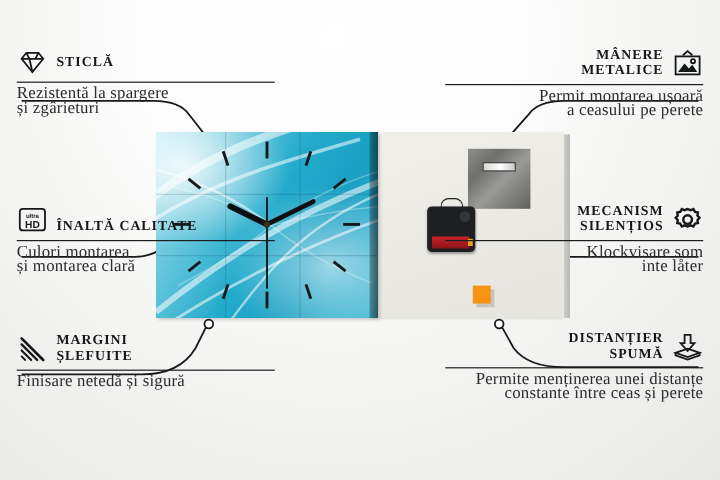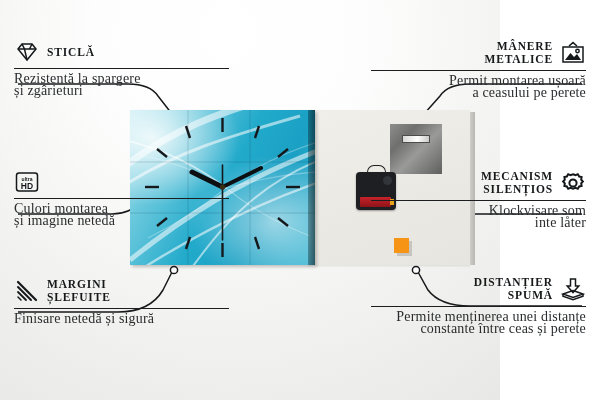--- a/index.html
+++ b/index.html
@@ -2,21 +2,21 @@
 <html><head>
 <meta charset="utf-8">
 <style>
   html,body{margin:0;padding:0;}
   body{
     width:600px;height:400px;overflow:hidden;
     font-family:"Liberation Serif",serif;
     background:#ffffff;
   }
   #sheet{
-    position:relative;width:500px;height:400px;
+    position:relative;width:600px;height:400px;
     background:
       radial-gradient(circle at 46% 8%, #ffffff 0%, #fdfdfd 30%, #f3f3f1 62%, #e8e8e6 100%);
   }
   
   .feature{position:absolute;width:215px;}
   .feature .head{display:flex;align-items:center;gap:7px;}
   .feature.right .head{justify-content:flex-end;}
   .feature .title{
     font-size:11.5px;line-height:13px;font-weight:700;
     letter-spacing:.85px;color:#16181a;text-transform:uppercase;
@@ -217,26 +217,27 @@
     <div class="head">
       <span class="ico">
         <svg viewBox="0 0 26 24">
           <rect x="2.5" y="3" width="21" height="18" rx="2.5" fill="none" stroke="#15181a" stroke-width="1.5"></rect>
           <text x="13" y="11" font-family="Liberation Sans, sans-serif" font-size="5" font-weight="700" text-anchor="middle" fill="#15181a">ultra</text>
           <text x="13" y="18.6" font-family="Liberation Sans, sans-serif" font-size="8.5" font-weight="700" text-anchor="middle" fill="#15181a">HD</text>
         </svg>
       </span>
       <span class="title">
         <br>
+        <span>ÎNALTĂ CALITATE</span>
       </span>
     </div>
     <div class="rule"></div>
     <div class="desc">
       <span>Culori montarea</span><br>
-      <span>și imagine netedă</span>
+      <span>și montarea clară</span>
     </div>
   </div>
 
   <div class="feature left" id="f-edges">
     <div class="head">
       <span class="ico">
         <svg viewBox="0 0 26 24">
             <g stroke="#15181a" stroke-linecap="round">
           <line x1="4" y1="3" x2="22" y2="21" stroke-width="2.2"></line>
           <line x1="4" y1="8" x2="17" y2="21" stroke-width="2"></line>

